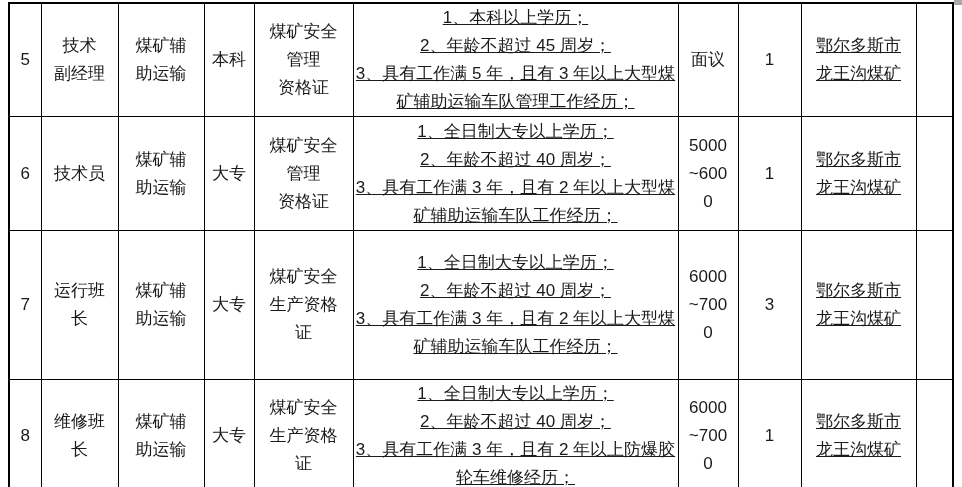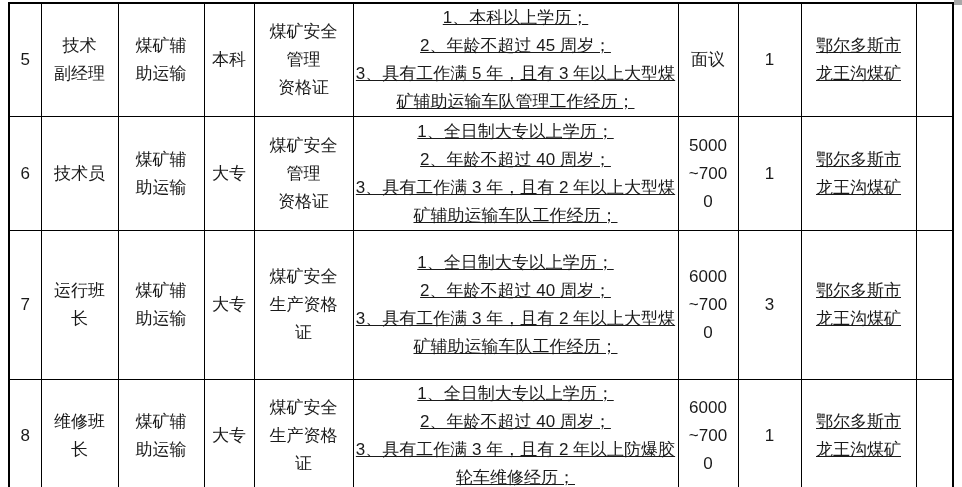--- a/index.html
+++ b/index.html
@@ -103,21 +103,21 @@
         <td class="c-dept">煤矿辅
 助运输</td>
         <td class="c-edu">大专</td>
         <td class="c-cert">煤矿安全
 管理
 资格证</td>
         <td class="c-req">1、全日制大专以上学历；
 2、年龄不超过 40 周岁；
 3、具有工作满 3 年，且有 2 年以上大型煤矿辅助运输车队工作经历；</td>
         <td class="c-salary">5000
-~700
+~600
 0</td>
         <td class="c-count">1</td>
         <td class="c-loc">鄂尔多斯市
 龙王沟煤矿</td>
         <td class="c-note"></td>
       </tr>
       <tr style="height:149px">
         <td class="c-no">7</td>
         <td class="c-pos">运行班
 长</td>

